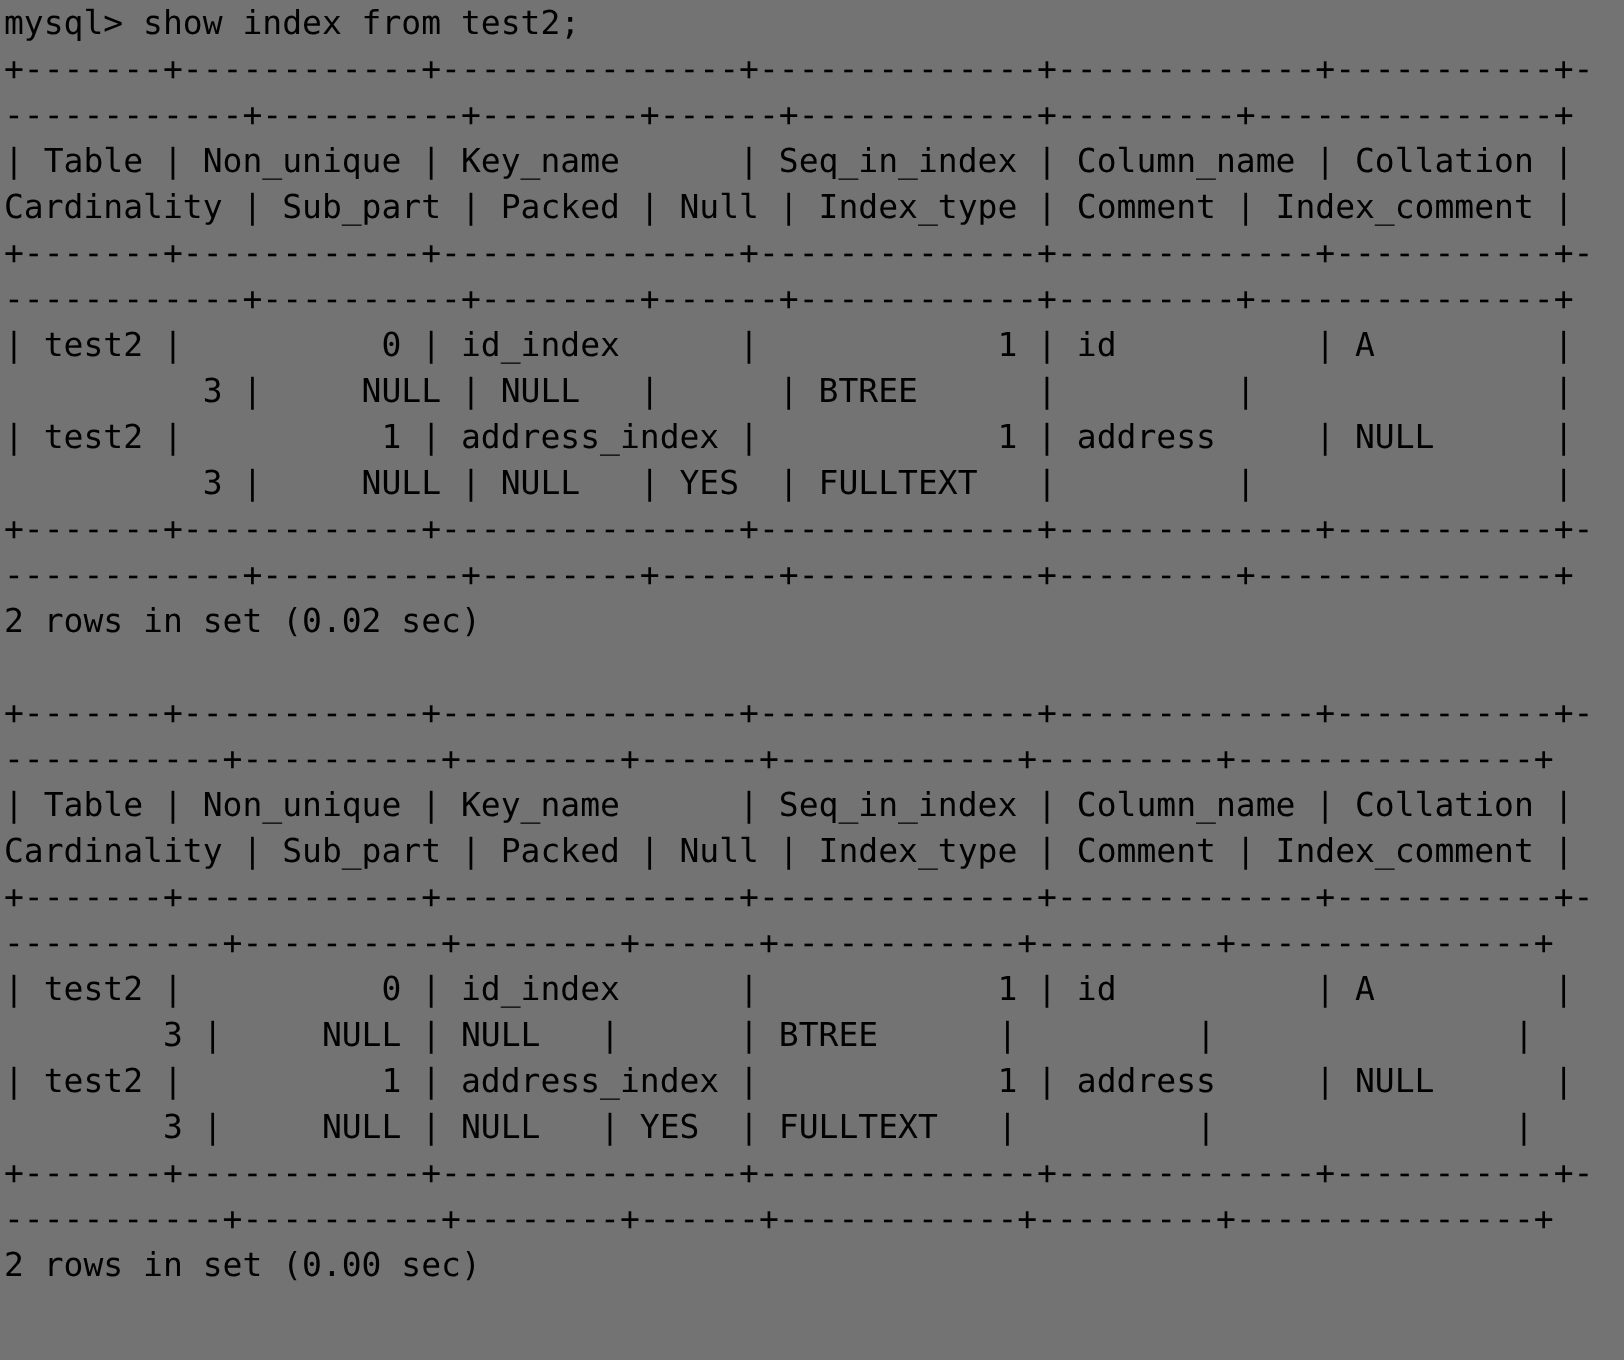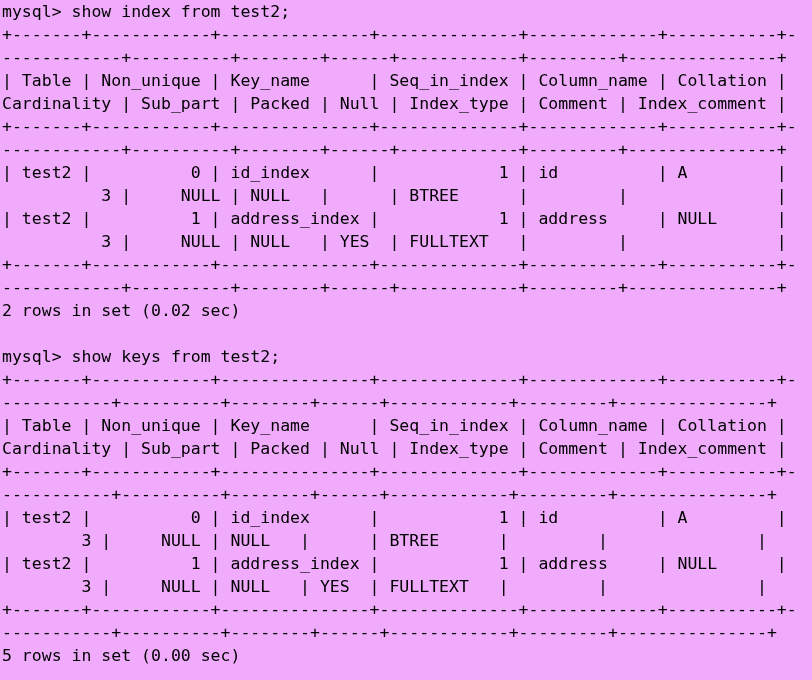--- a/index.html
+++ b/index.html
@@ -10,21 +10,21 @@
   }
   body {
     width: 812px;
     height: 680px;
     overflow: hidden;
     font-family: "DejaVu Sans Mono", "Liberation Mono", monospace;
   }
   #terminal {
     width: 812px;
     height: 680px;
-    background: #f0abfc;
+    background: #737373;
     color: #000000;
     padding: 0;
     box-sizing: border-box;
     position: relative;
   }
   .screen {
     position: absolute;
     left: 0px;
     top: 0px;
     width: 812px;
@@ -62,28 +62,27 @@
     <div class="line">+-------+------------+---------------+--------------+-------------+-----------+-</div>
     <div class="line">------------+----------+--------+------+------------+---------+---------------+</div>
     <div class="line">| test2 |          0 | id_index      |            1 | id          | A         |</div>
     <div class="line">          3 |     NULL | NULL   |      | BTREE      |         |               |</div>
     <div class="line">| test2 |          1 | address_index |            1 | address     | NULL      |</div>
     <div class="line">          3 |     NULL | NULL   | YES  | FULLTEXT   |         |               |</div>
     <div class="line">+-------+------------+---------------+--------------+-------------+-----------+-</div>
     <div class="line">------------+----------+--------+------+------------+---------+---------------+</div>
     <div class="line">2 rows in set (0.02 sec)</div>
     <div class="line blank"></div>
-    <div class="line prompt-line">mysql&gt; show keys from test2;</div>
     <div class="line">+-------+------------+---------------+--------------+-------------+-----------+-</div>
     <div class="line">-----------+----------+--------+------+------------+---------+---------------+</div>
     <div class="line">| Table | Non_unique | Key_name      | Seq_in_index | Column_name | Collation |</div>
     <div class="line">Cardinality | Sub_part | Packed | Null | Index_type | Comment | Index_comment |</div>
     <div class="line">+-------+------------+---------------+--------------+-------------+-----------+-</div>
     <div class="line">-----------+----------+--------+------+------------+---------+---------------+</div>
     <div class="line">| test2 |          0 | id_index      |            1 | id          | A         |</div>
     <div class="line">        3 |     NULL | NULL   |      | BTREE      |         |               |</div>
     <div class="line">| test2 |          1 | address_index |            1 | address     | NULL      |</div>
     <div class="line">        3 |     NULL | NULL   | YES  | FULLTEXT   |         |               |</div>
     <div class="line">+-------+------------+---------------+--------------+-------------+-----------+-</div>
     <div class="line">-----------+----------+--------+------+------------+---------+---------------+</div>
-    <div class="line">5 rows in set (0.00 sec)</div>
+    <div class="line">2 rows in set (0.00 sec)</div>
   </div>
 </div>
 
 </body></html>

